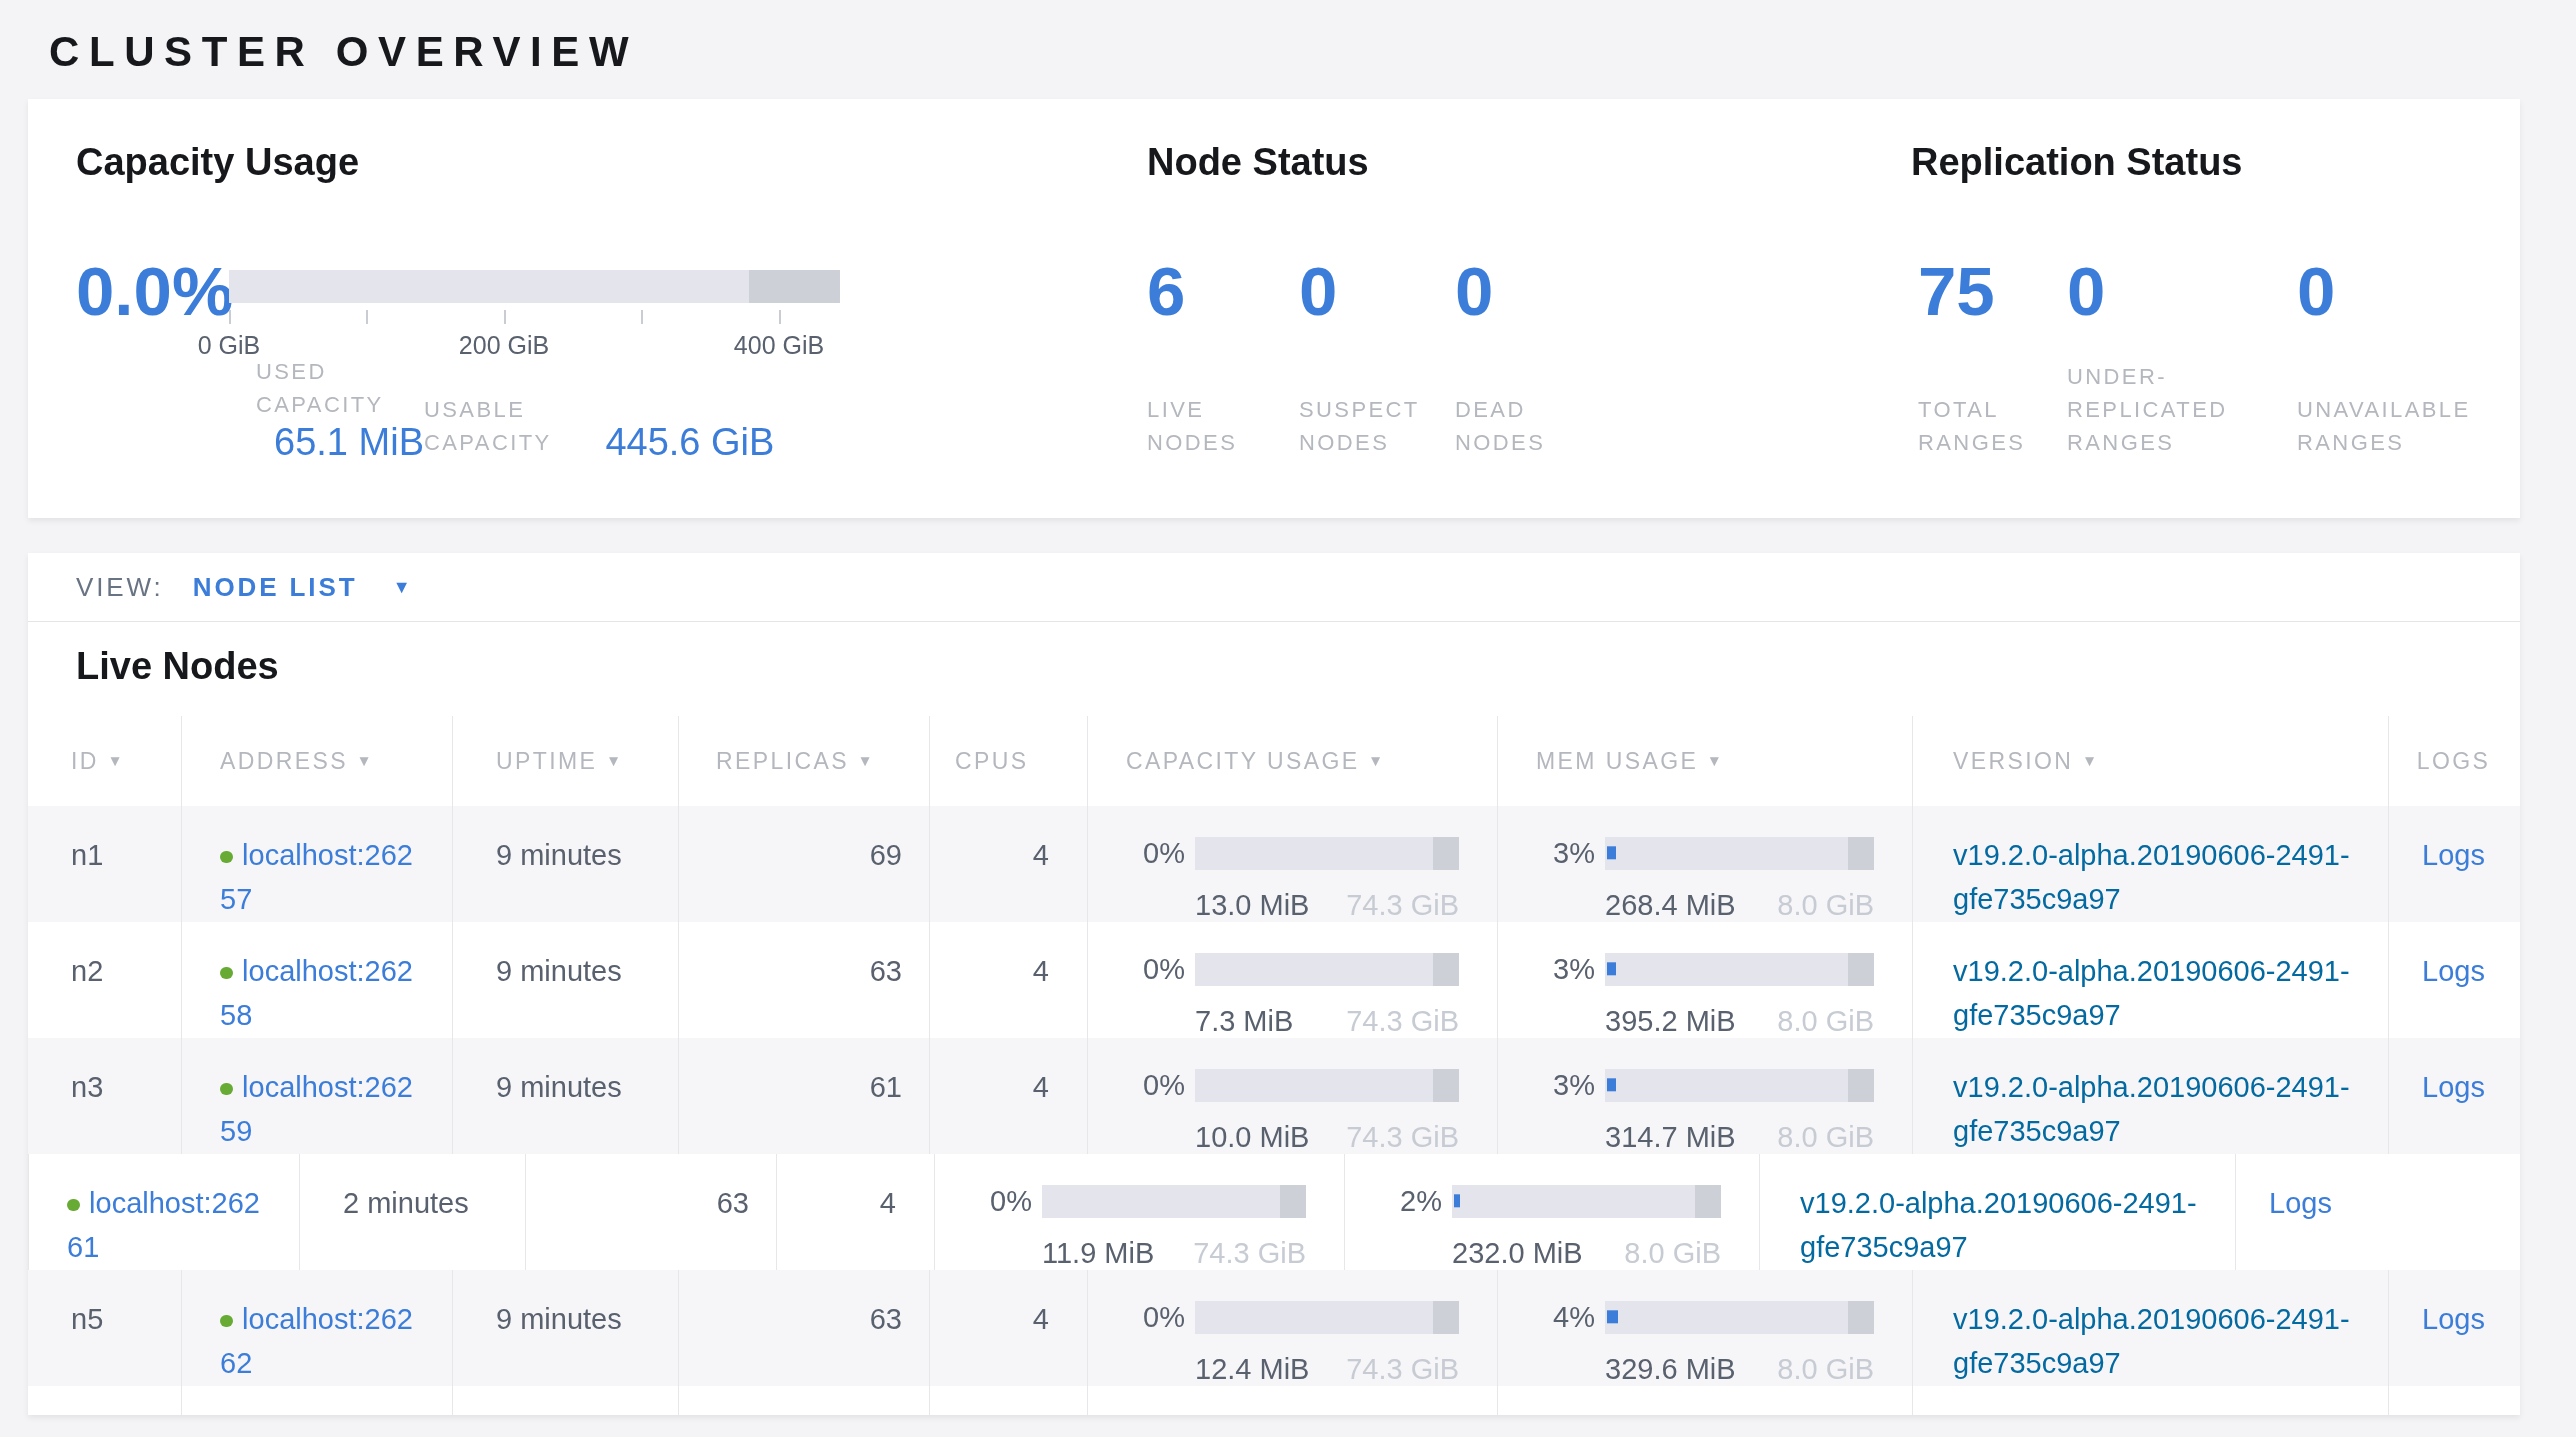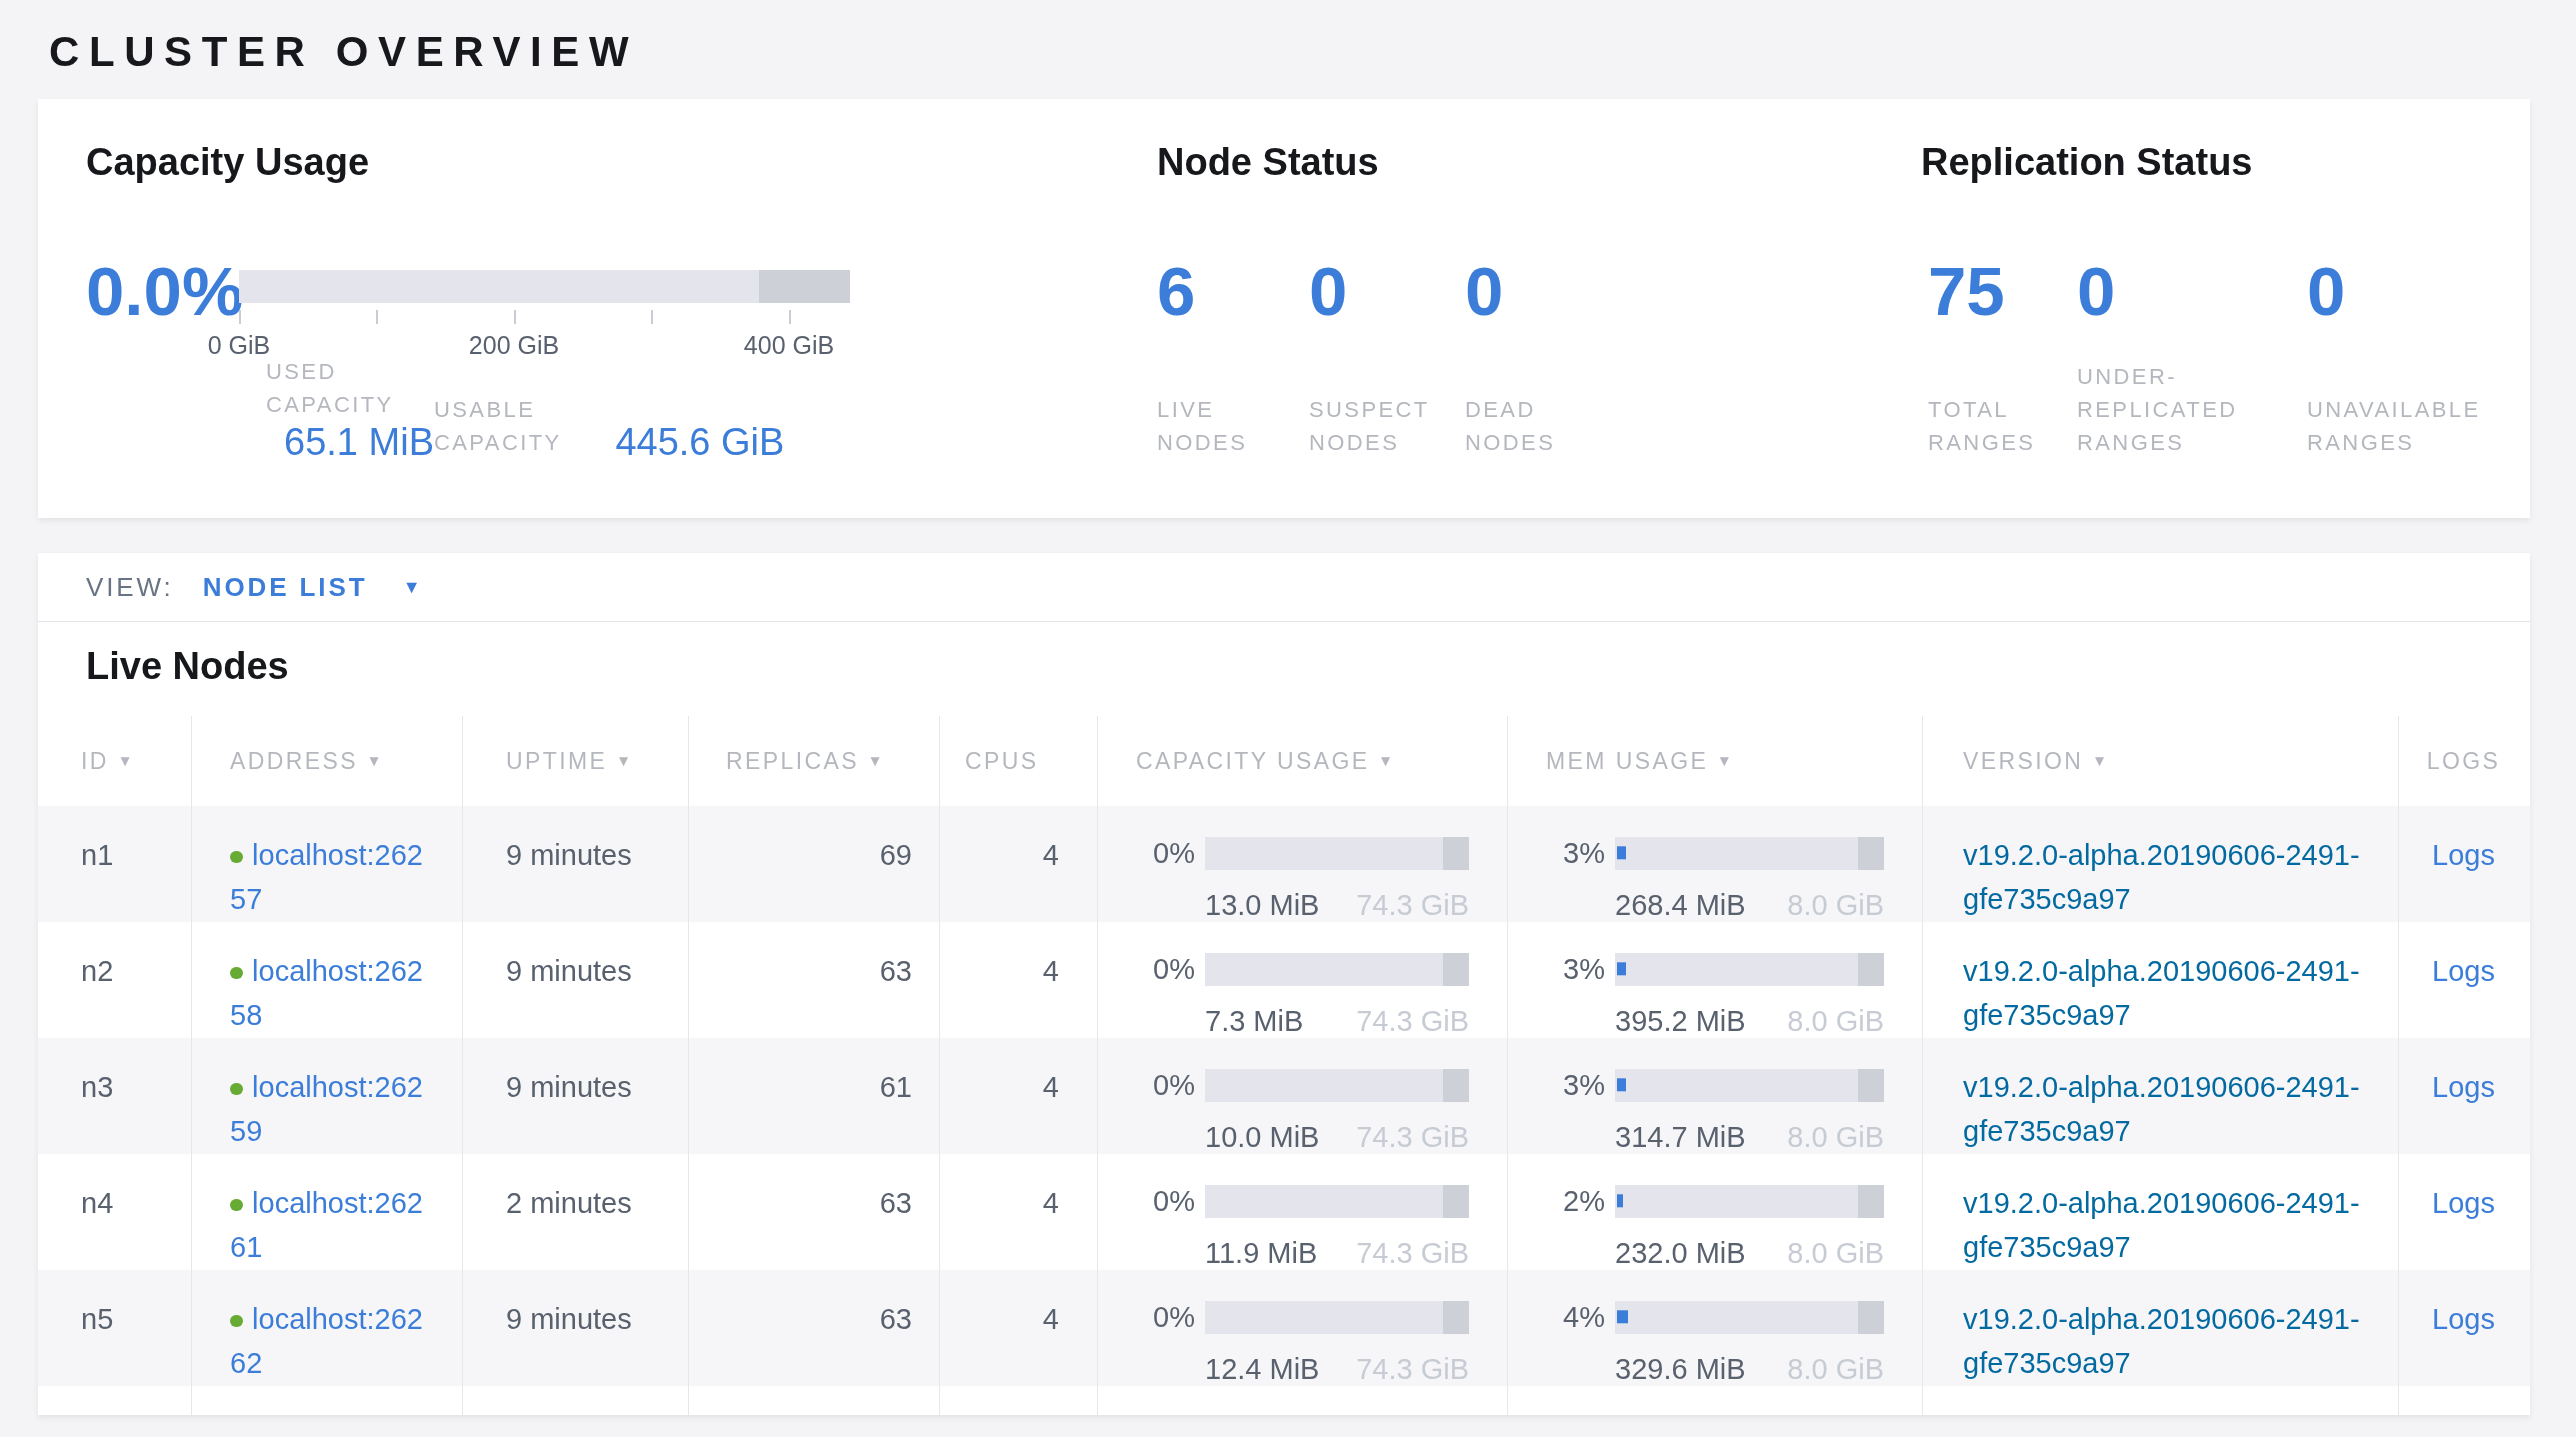--- a/index.html
+++ b/index.html
@@ -5,21 +5,21 @@
   * { margin:0; padding:0; box-sizing:border-box; }
   html,body { width:2576px; height:1438px; }
   body { font-family:"Liberation Sans","DejaVu Sans",sans-serif; background:#f4f4f6; overflow:hidden; }
   .page { position:relative; width:2576px; height:1438px; }
 
   
   .page-title { margin:0 0 0 49px; padding-top:25px; font-size:42px; line-height:54px;
     font-weight:700; letter-spacing:9.6px; color:#16181c; }
 
   
-  .card { position:relative; width:2492px; margin-left:38px; background:#ffffff;
+  .card { position:relative; width:2492px; margin-left:28px; background:#ffffff;
     box-shadow:0 2.9px 5.8px rgba(0,0,0,.07); }
   .overview-card { margin-top:20px; height:419px; }
   .table-card { margin-top:35px; height:862px; }
 
   
   .ov-heading { position:absolute; top:42px; font-size:38px; font-weight:700; color:#16181c; }
   .h-cap  { left:48px; }
   .h-node { left:1119px; }
   .h-repl { left:1883px; }
 
@@ -340,21 +340,20 @@
         <span class="max">8.0 GiB</span>
       </div>
     </div>
     <div class="cell c7">
             <span class="version-text">v19.2.0-alpha.20190606-2491-gfe735c9a97</span>
           </div>
     <div class="cell c8"><a class="link">Logs</a></div>
   </div>
 
   <div class="row even">
-    <div class="cell c0"><span>n4</span></div>
     <div class="cell c1">
       <span class="addr-wrap"><span class="dot"></span><a class="link">localhost:26261</a></span>
     </div>
     <div class="cell c2"><span>2 minutes</span></div>
     <div class="cell c3"><span>63</span></div>
     <div class="cell c4"><span>4</span></div>
     <div class="cell c5">
       <div class="usage-line1">
         <span class="pct">0%</span>
         <div class="track">

